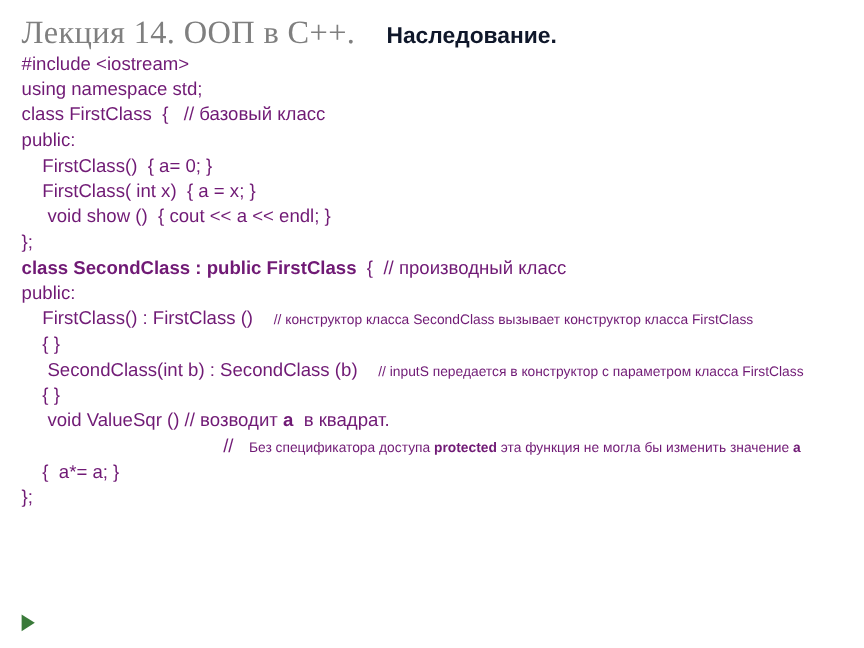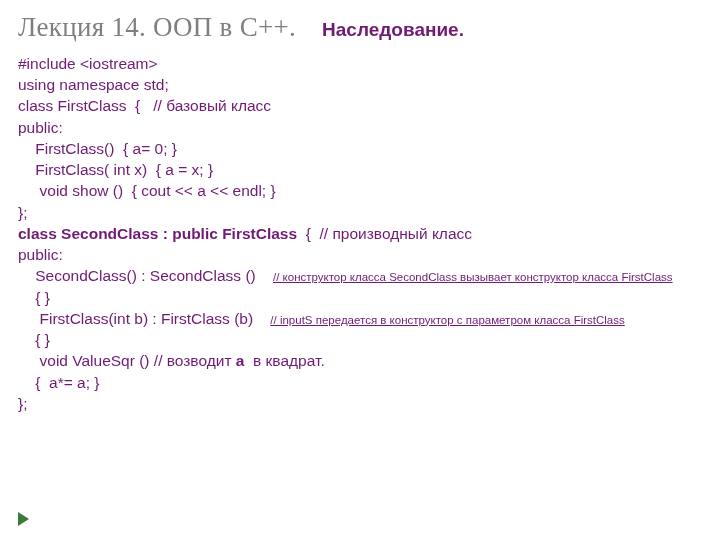--- a/index.html
+++ b/index.html
@@ -15,44 +15,44 @@
     position: relative;
     width: 720px;
     height: 540px;
     box-sizing: border-box;
     padding: 12px 18px 18px 18px;
   }
   .title-row {
     display: flex;
     align-items: baseline;
     gap: 26px;
-    margin-bottom: 10px;
+    margin-bottom: 0;
   }
   .title {
     font-family: "Times New Roman", Times, serif;
     color: #7f7f7f;
     font-size: 27px;
     font-weight: 400;
     letter-spacing: 0.3px;
   }
   .subtitle {
-    color: #701a75;
+    color: #0f172a;
     font-size: 19px;
     font-weight: 700;
   }
   .code-block {
     font-size: 15.5px;
     line-height: 1.37;
     color: #701a75;
   }
   .code-line {
     white-space: pre;
   }
   .bold { font-weight: 700; }
-  .small { font-size: 11.5px; text-decoration: underline; }
+  .small { font-size: 11.5px; }
   .arrow {
     position: absolute;
     left: 18px;
     bottom: 14px;
     width: 0;
     height: 0;
     border-top: 7px solid transparent;
     border-bottom: 7px solid transparent;
     border-left: 11px solid #3a7a3a;
   }
@@ -71,23 +71,24 @@
     <div class="code-line">#include &lt;iostream&gt;</div>
     <div class="code-line">using namespace std;</div>
     <div class="code-line">class FirstClass  {   // базовый класс</div>
     <div class="code-line">public:</div>
     <div class="code-line">    FirstClass()  { a= 0; }</div>
     <div class="code-line">    FirstClass( int x)  { a = x; }</div>
     <div class="code-line">     void show ()  { cout &lt;&lt; a &lt;&lt; endl; }</div>
     <div class="code-line">};</div>
     <div class="code-line"><span class="bold">class SecondClass : public FirstClass</span><span>  {  // производный класс</span></div>
     <div class="code-line">public:</div>
-    <div class="code-line"><span>    SecondClass() : SecondClass ()    </span><span class="small">// конструктор класса SecondClass вызывает конструктор класса FirstClass</span></div>
+    <div class="code-line"><span>    FirstClass() : FirstClass ()    </span><span class="small">// конструктор класса SecondClass вызывает конструктор класса FirstClass</span></div>
     <div class="code-line">    { }</div>
-    <div class="code-line"><span>     FirstClass(int b) : FirstClass (b)    </span><span class="small">// inputS передается в конструктор с параметром класса FirstClass</span></div>
+    <div class="code-line"><span>     SecondClass(int b) : SecondClass (b)    </span><span class="small">// inputS передается в конструктор с параметром класса FirstClass</span></div>
     <div class="code-line">    { }</div>
     <div class="code-line"><span>     void ValueSqr () // возводит </span><span class="bold">а</span><span>  в квадрат.</span></div>
+    <div class="code-line"><span>                                       //   </span><span class="small">Без спецификатора доступа </span><span class="small bold">protected</span><span class="small"> эта функция не могла бы изменить значение </span><span class="small bold">а</span></div>
     <div class="code-line">    {  a*= a; }</div>
     <div class="code-line">};</div>
   </div>
 
   <div class="arrow"></div>
 </div>
 
 </body></html>

